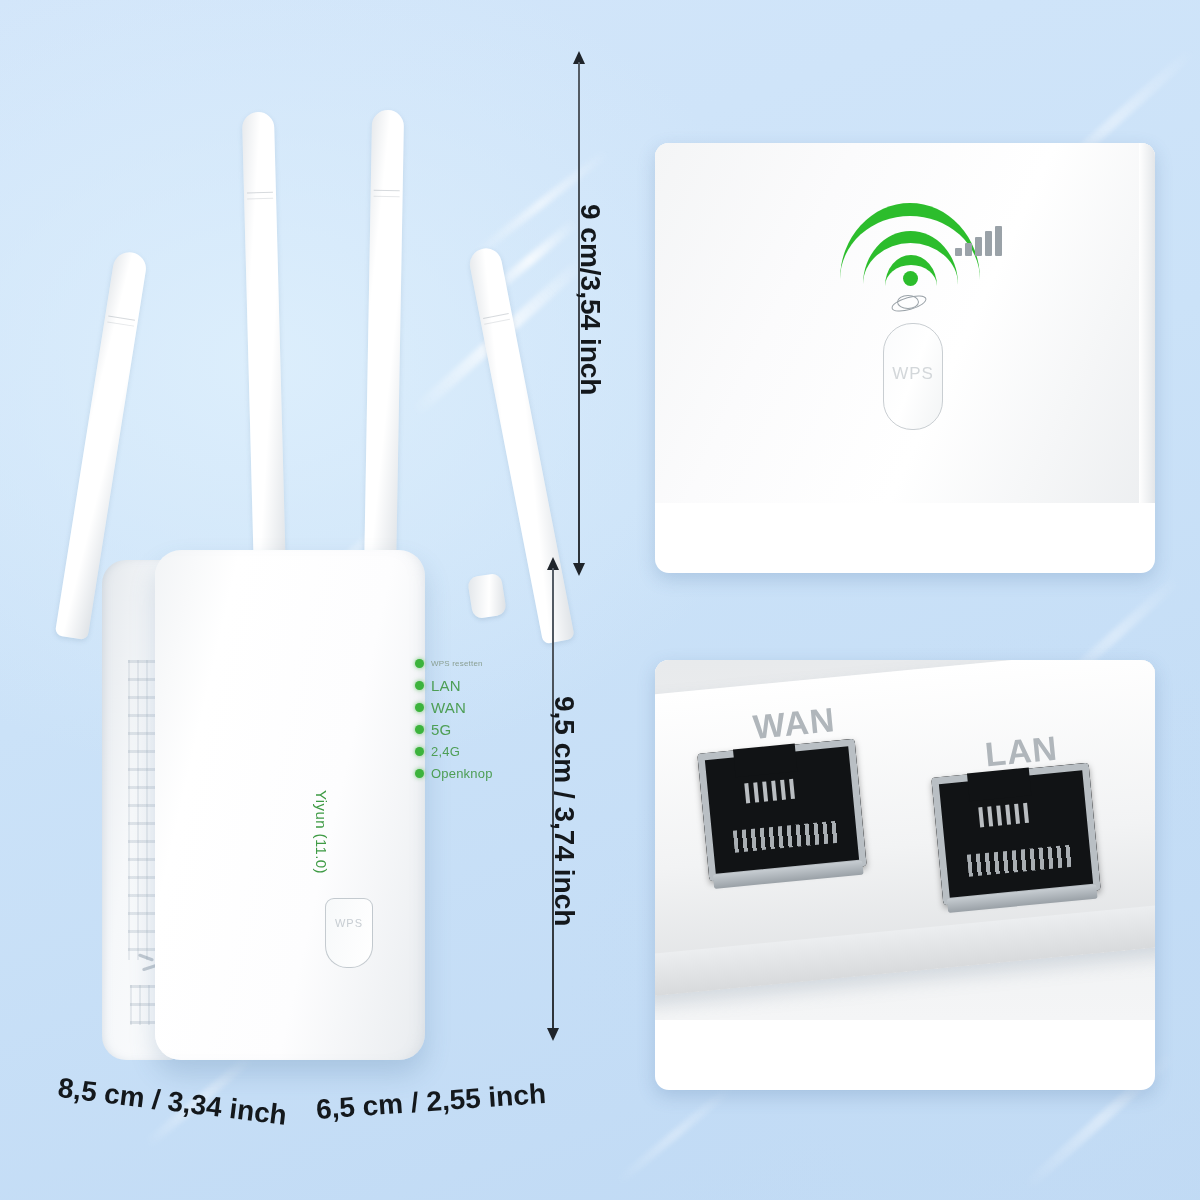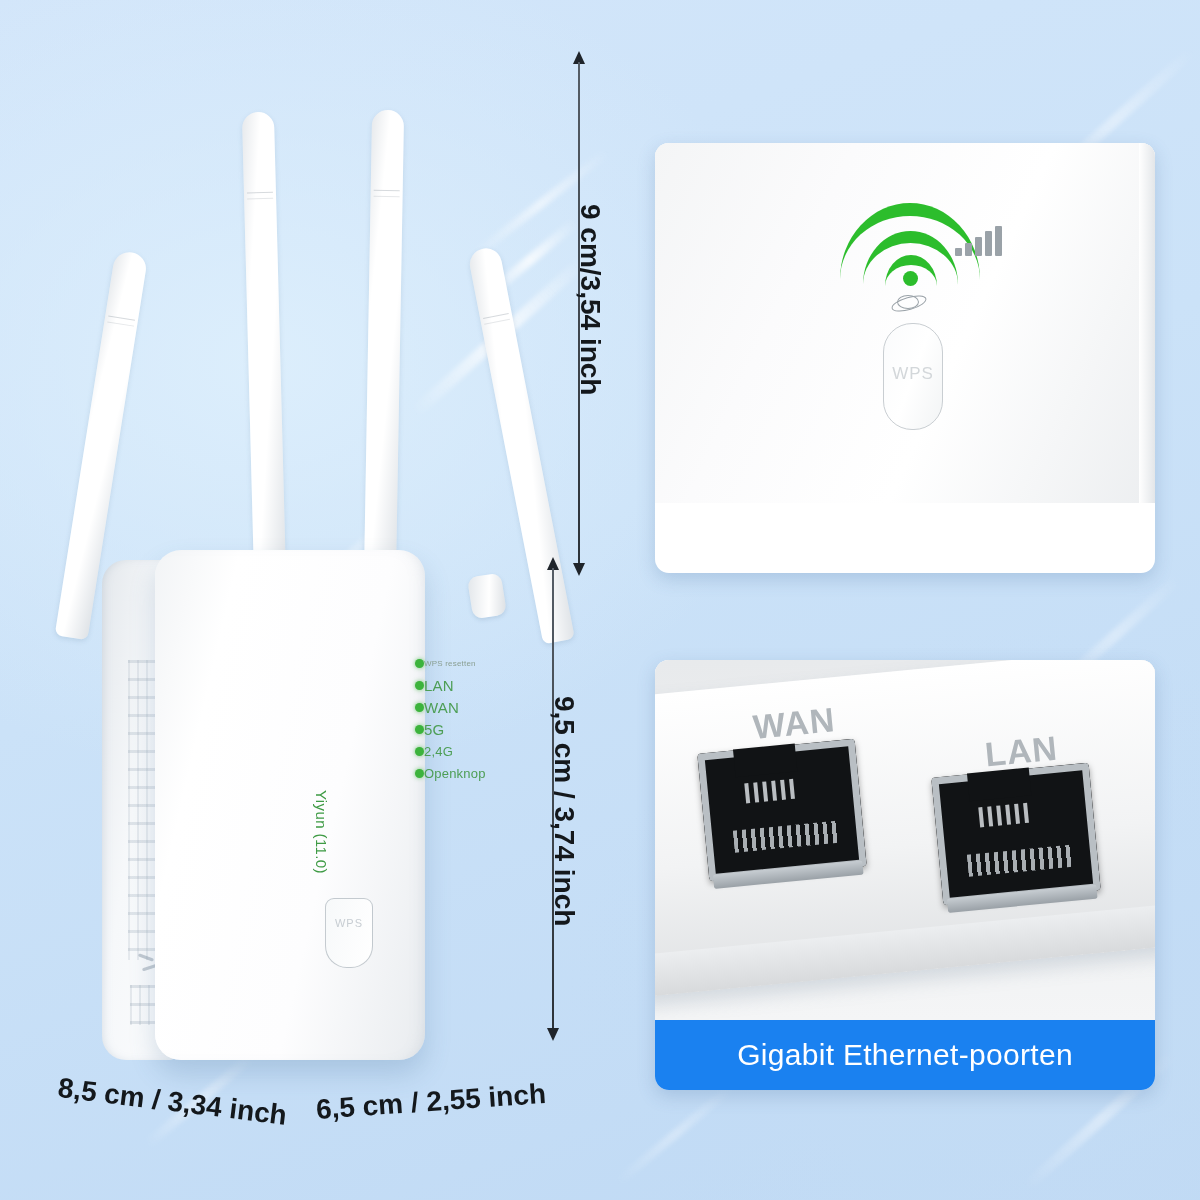--- a/index.html
+++ b/index.html
@@ -61,21 +61,21 @@
     opacity:.85;}
   .vents2{position:absolute;left:28px;top:425px;width:40px;height:40px;
     background-image:repeating-linear-gradient(to bottom, rgba(150,165,180,.28) 0 3px, rgba(0,0,0,0) 3px 18px),
       repeating-linear-gradient(to right, rgba(150,165,180,.2) 0 2px, rgba(0,0,0,0) 2px 9px);}
   .plug{position:absolute;left:34px;top:390px;width:30px;height:28px;}
   .plug i{position:absolute;width:16px;height:3px;background:rgba(150,162,175,.55);border-radius:2px;}
   .plug i:nth-child(1){left:2px;top:6px;transform:rotate(20deg);}
   .plug i:nth-child(2){left:6px;top:16px;transform:rotate(-18deg);}
 
   .led-list{position:absolute;left:335px;top:562px;width:120px;}
-  .led-row{display:flex;align-items:center;height:22px;}
+  .led-row{display:flex;align-items:center;gap:7px;height:22px;}
   .led-dot{width:9px;height:9px;border-radius:50%;background:#3cb33c;box-shadow:0 0 4px rgba(60,179,60,.7);flex:none;}
   .led-label{color:#4d9e55;font-size:13px;letter-spacing:.2px;white-space:nowrap;}
   .led-row.tiny .led-label{font-size:8px;color:#8a9f92;}
   .led-row.big .led-label{font-size:15px;}
 
   .brand{
     position:absolute;left:250px;top:700px;
     color:#3f9b45;font-size:15px;letter-spacing:.4px;white-space:nowrap;
     transform:rotate(90deg);transform-origin:left top;
   }
@@ -293,16 +293,15 @@
               <i></i>
               <i></i>
               <i></i>
               <i></i>
             </div>
           <div class="comb"></div>
           <div class="lip"></div>
         </div>
       </div>
     </div>
-    <div class="cap">Gigabit Ethernet-poorten</div>
   </div>
 
 </div>
 
 </body></html>

